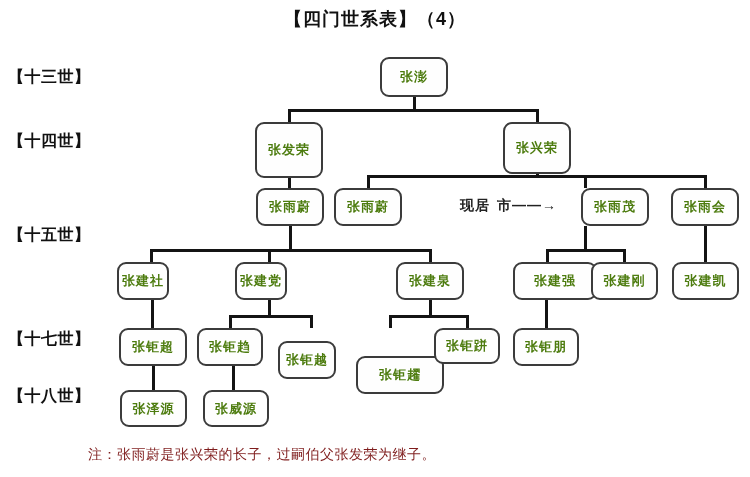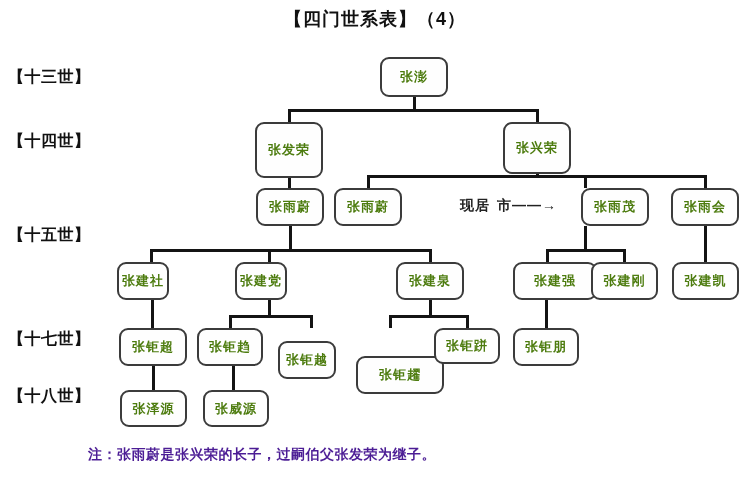--- a/index.html
+++ b/index.html
@@ -28,22 +28,22 @@
     display:flex; align-items:center; justify-content:center;
     font-size:13px; font-weight:600; letter-spacing:1px; color:#4d7c0f;
     white-space:nowrap;
   }
   .line { position:absolute; background:#141414; }
   .anno {
     position:absolute; font-size:14px; font-weight:600; color:#222;
     white-space:nowrap; letter-spacing:1px;
   }
   .note {
-    position:absolute; left:88px; top:446px; font-size:14px; font-weight:700;
-    color:#4c1d95; letter-spacing:0.5px; white-space:nowrap;
+    position:absolute; left:88px; top:446px; font-size:14px; font-weight:400;
+    color:#7f1d1d; letter-spacing:0.5px; white-space:nowrap;
   }
 </style>
 </head>
 <body>
 
 <div class="canvas">
   <div class="title">【四门世系表】（4）</div>
 
   <div class="gen-label gen-13">【十三世】</div>
   <div class="gen-label gen-14">【十四世】</div>

